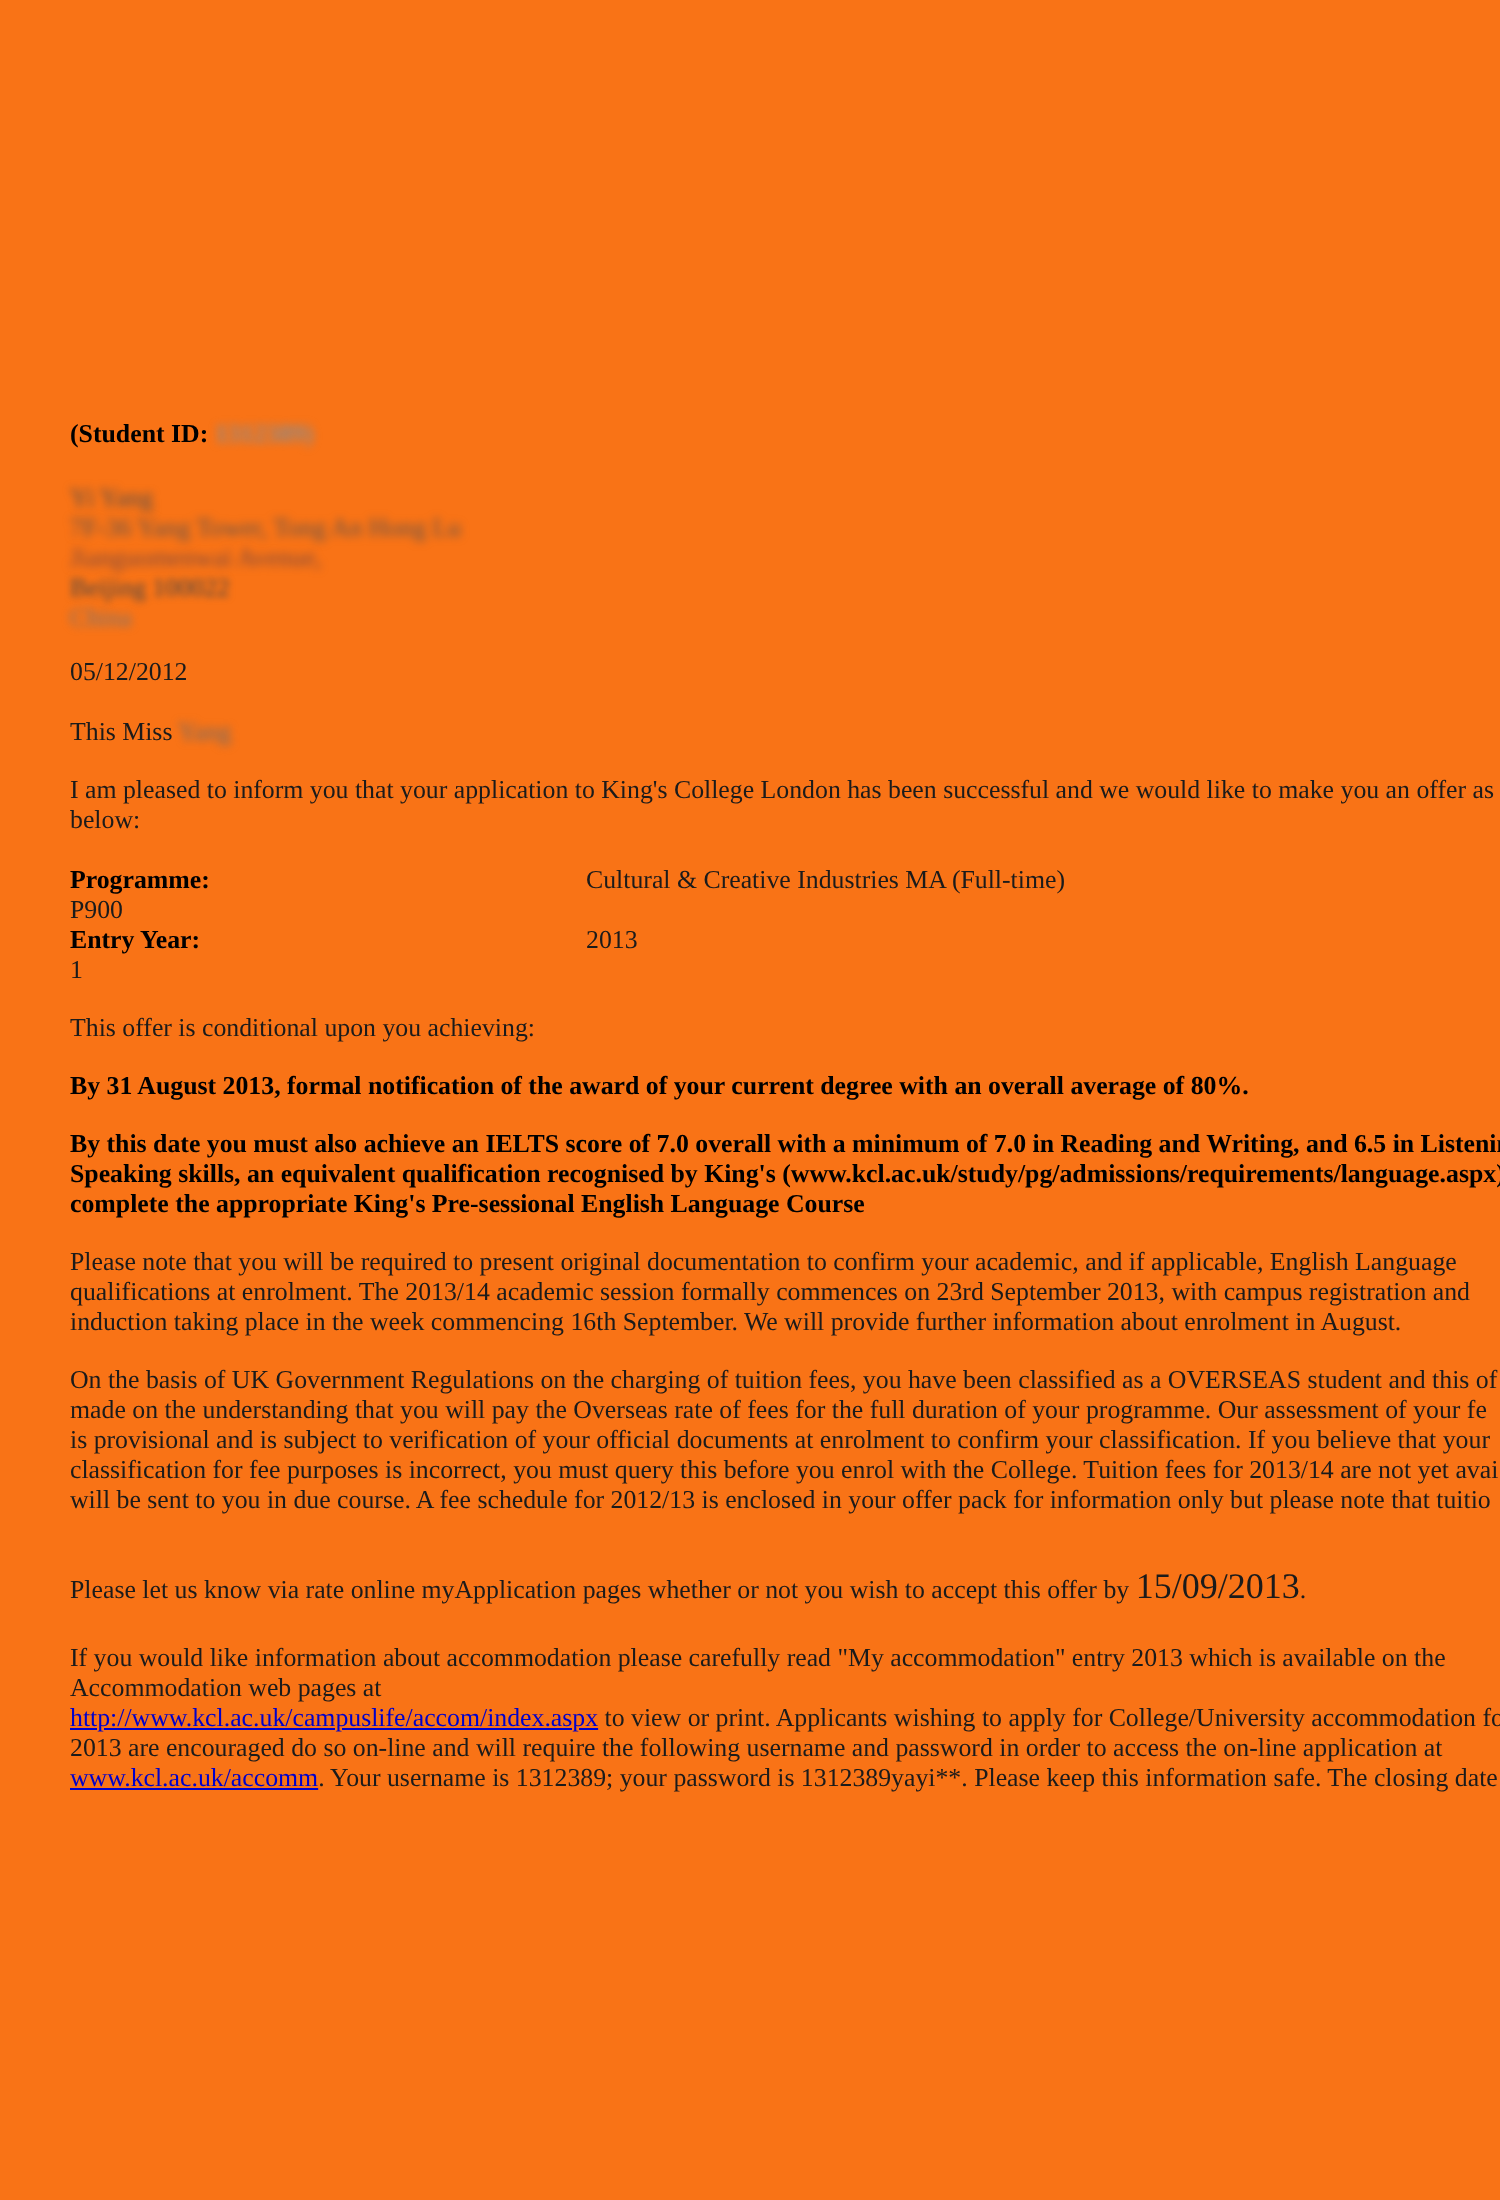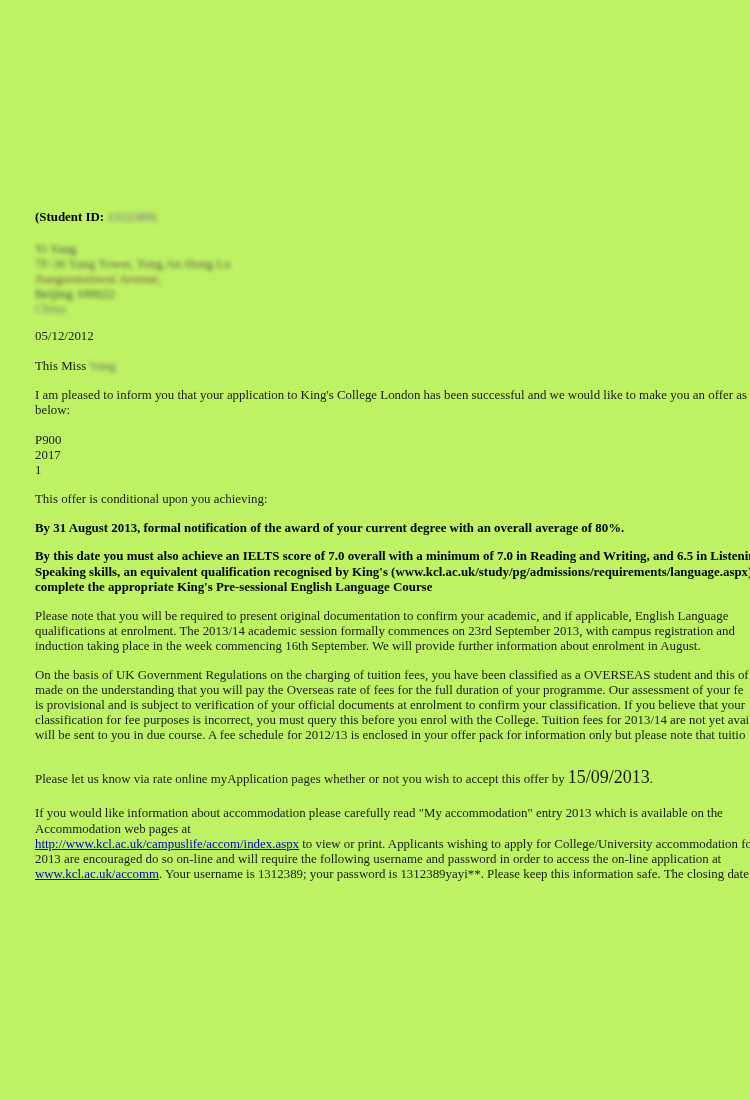--- a/index.html
+++ b/index.html
@@ -1,20 +1,20 @@
 <!DOCTYPE html>
 <html><head>
 <meta charset="utf-8">
 <style>
   html,body{margin:0;padding:0;}
   body{
     width:750px;height:1100px;overflow:hidden;background:#ffffff;
     font-family:"Liberation Serif","DejaVu Serif",serif;
   }
-  .page{position:relative;width:750px;height:1100px;overflow:hidden;background:#bef264;}
+  .page{position:relative;width:750px;height:1100px;overflow:hidden;background:#f97316;}
   .doc{position:absolute;left:35px;top:210px;width:990px;color:#1b1b1b;}
   .ln{white-space:nowrap;font-size:12.9px;line-height:15.1px;}
   .b{font-weight:bold;color:#000;}
   
   .red1{filter:blur(2.2px);color:#8a8a8a;}
   .addr1{filter:blur(2.1px);color:#4f4f4f;}
   .addr2{filter:blur(2.2px);color:#60544d;}
   .addr3{filter:blur(2.0px);color:#7d4b40;}
   .addr4{filter:blur(1.9px);color:#474747;}
   .addr5{filter:blur(2.2px);color:#757575;}
@@ -59,26 +59,29 @@
 
     <div class="g-salutation ln"><span>This Miss </span><span class="name-red">Yang</span></div>
 
     <div class="g-intro">
       <div class="ln">I am pleased to inform you that your application to King's College London has been successful and we would like to make you an offer as</div>
       <div class="ln">below:</div>
     </div>
 
     <div class="g-table">
       <div class="row ln">
+        <span class="lbl">Programme:</span>
+          <span class="val">Cultural &amp; Creative Industries MA (Full-time)</span>
       </div>
       <div class="row ln">
           <span class="val">P900</span>
       </div>
       <div class="row ln">
-          <span class="val">2017</span>
+        <span class="lbl">Entry Year:</span>
+          <span class="val">2013</span>
       </div>
       <div class="row ln">
           <span class="val">1</span>
       </div>
     </div>
 
     <div class="g-conditional ln">This offer is conditional upon you achieving:</div>
 
     <div class="g-bold1 ln b">By 31 August 2013, formal notification of the award of your current degree with an overall average of 80%.</div>
 

